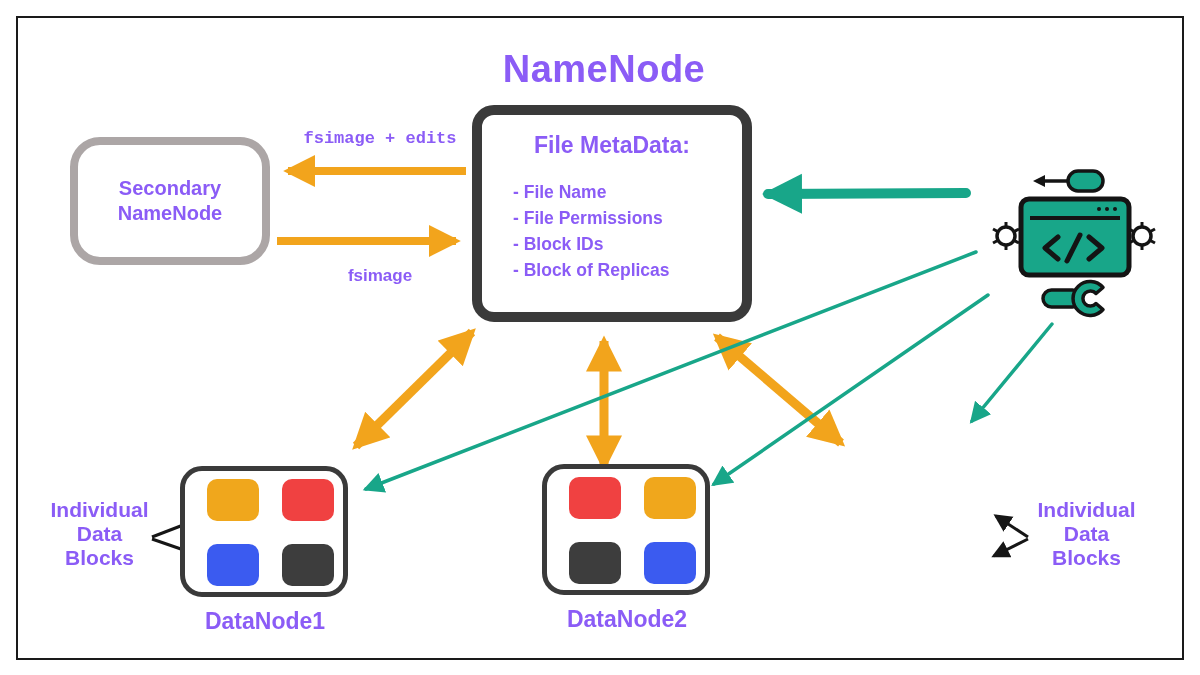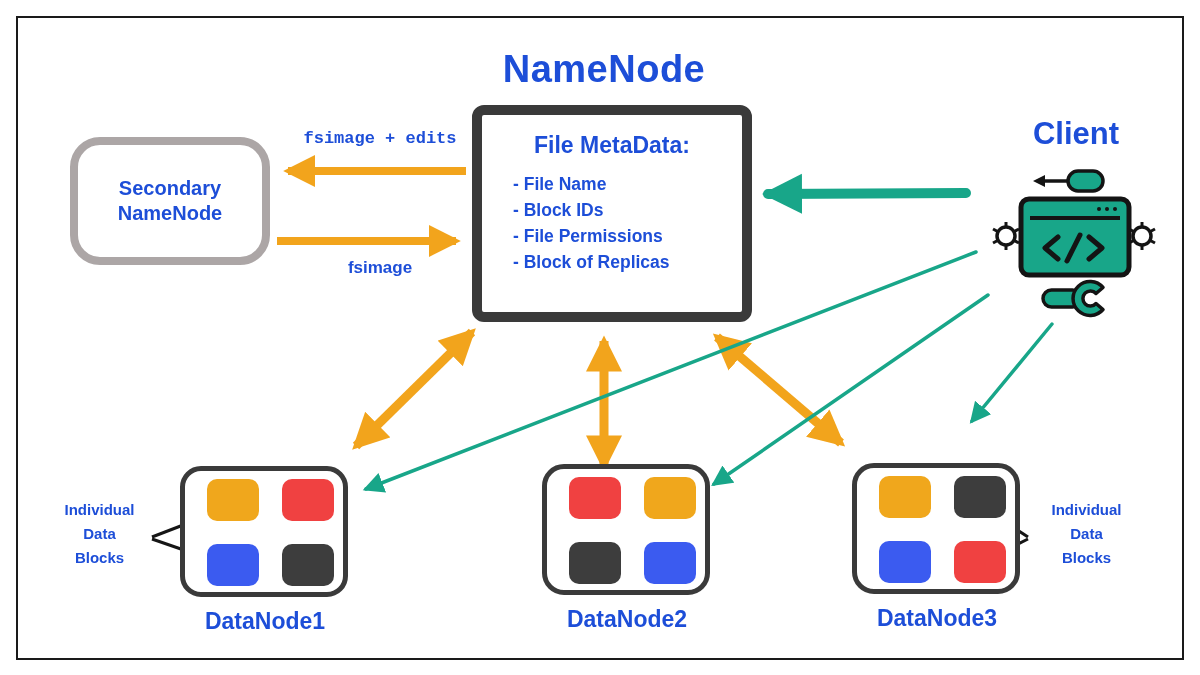--- a/index.html
+++ b/index.html
@@ -2,21 +2,21 @@
 <html><head>
 <meta charset="utf-8">
 <style>
   html, body { margin: 0; padding: 0; background: #ffffff; }
   .stage {
     position: relative;
     width: 1200px;
     height: 675px;
     background: #ffffff;
     font-family: "Liberation Sans", sans-serif;
-    color: #1d4ed8;
+    color: #8b5cf6;
     overflow: hidden;
   }
   .frame {
     position: absolute;
     left: 16px; top: 16px; right: 16px; bottom: 15px;
     border: 2px solid #1a1a1a;
   }
   .arrows-svg { position: absolute; left: 0; top: 0; }
 
   .page-title {
@@ -26,31 +26,31 @@
     font-size: 38px;
     font-weight: bold;
     letter-spacing: 0.5px;
   }
   .namenode-box {
     position: absolute;
     left: 472px; top: 105px;
     width: 280px; height: 217px;
     box-sizing: border-box;
     border: 10px solid #3a3a3a;
-    border-radius: 12px;
+    border-radius: 22px;
     background: #ffffff;
   }
   .namenode-heading {
     margin-top: 17px;
     text-align: center;
     font-size: 23px;
     font-weight: bold;
   }
   .metadata-list {
-    margin: 12px 0 0 0;
+    margin: 20px 0 0 0;
     padding: 0 0 0 31px;
     list-style: none;
   }
   .metadata-list li {
     font-size: 17.5px;
     font-weight: bold;
     line-height: 26px;
     white-space: nowrap;
   }
   .secondary-box {
@@ -70,40 +70,40 @@
     line-height: 25px;
     text-align: left;
   }
   .flow-label {
     position: absolute;
     font-size: 17px;
     font-weight: bold;
     text-align: center;
   }
   .flow-label.top { left: 290px; top: 129px; width: 180px; font-family: Liberation Mono, monospace; }
-  .flow-label.bottom { left: 300px; top: 258px; width: 160px; }
+  .flow-label.bottom { left: 300px; top: 266px; width: 160px; }
 
   .client-label {
     position: absolute;
     left: 1001px; top: 116px; width: 150px;
     text-align: center;
     font-size: 31px;
     font-weight: bold;
   }
   .client-icon-svg { position: absolute; left: 985px; top: 160px; }
 
   .datanode {
     position: absolute;
     width: 168px; height: 131px;
     box-sizing: border-box;
     border: 5px solid #3a3a3a;
     border-radius: 22px;
     background: #ffffff;
   }
-  .datanode.dn1 { left: 180px; top: 466px; border-radius: 21px; }
+  .datanode.dn1 { left: 180px; top: 466px; }
   .datanode.dn2 { left: 522px; top: 464px; margin-left: 20px; }
   .datanode.dn3 { left: 852px; top: 463px; }
   .blocks {
     position: absolute;
     left: 22px; top: 8px;
     display: grid;
     grid-template-columns: 52px 52px;
     grid-template-rows: 42px 42px;
     column-gap: 23px;
     row-gap: 23px;
@@ -113,21 +113,21 @@
     position: absolute;
     top: 137px; left: -25px;
     width: 210px;
     text-align: center;
     font-size: 23px;
     font-weight: bold;
   }
   .side-label {
     position: absolute;
     width: 125px;
-    font-size: 15px;
+    font-size: 21px;
     font-weight: bold;
     line-height: 24px;
     text-align: center;
   }
   .side-label.left { left: 37px; top: 498px; }
   .side-label.right { left: 1024px; top: 498px; }
 </style>
 </head>
 <body>
 
@@ -172,35 +172,34 @@
     <line x1="1028" y1="537" x2="996" y2="516" stroke-width="3" marker-end="url(#ah-black-e)" stroke="#161616"></line>
     <line x1="1028" y1="539" x2="994" y2="556" stroke-width="3" marker-end="url(#ah-black-e)" stroke="#161616"></line>
   </svg>
 
   <div class="page-title">NameNode</div>
 
   <div class="namenode-box">
     <div class="namenode-heading">File MetaData:</div>
     <ul class="metadata-list">
         <li>- File Name</li>
+        <li>- File Permissions</li>
         <li>- Block IDs</li>
-        <li>- File Permissions</li>
         <li>- Block of Replicas</li>
       </ul>
   </div>
 
   <div class="secondary-box">
     <span>Secondary</span>
     <span>NameNode</span>
   </div>
 
   <div class="flow-label top">fsimage + edits</div>
   <div class="flow-label bottom">fsimage</div>
 
-  <div class="client-label">Client</div>
   <svg class="client-icon-svg" width="180" height="170" viewBox="0 0 180 170">
 
     <g stroke="#141414" fill="#ffffff">
       <g stroke-width="3">
         <line x1="21" y1="62" x2="21" y2="90"></line>
         <line x1="8" y1="69" x2="34" y2="83"></line>
         <line x1="8" y1="83" x2="34" y2="69"></line>
         <circle cx="21" cy="76" r="9" stroke-width="3.5"></circle>
       </g>
       <g stroke-width="3">
@@ -249,29 +248,20 @@
   </div>
   <div class="datanode dn2">
     <div class="blocks">
         <div class="block" style="background: rgb(240, 65, 65);"></div>
         <div class="block" style="background: rgb(240, 167, 28);"></div>
         <div class="block" style="background: rgb(61, 61, 61);"></div>
         <div class="block" style="background: rgb(59, 91, 240);"></div>
       </div>
     <div class="dn-name">DataNode2</div>
   </div>
-  <div class="datanode dn3">
-    <div class="blocks">
-        <div class="block" style="background: rgb(240, 167, 28);"></div>
-        <div class="block" style="background: rgb(61, 61, 61);"></div>
-        <div class="block" style="background: rgb(59, 91, 240);"></div>
-        <div class="block" style="background: rgb(240, 65, 65);"></div>
-      </div>
-    <div class="dn-name">DataNode3</div>
-  </div>
 
   <div class="side-label left">
     <div>Individual</div>
     <div>Data</div>
     <div>Blocks</div>
   </div>
   <div class="side-label right">
     <div>Individual</div>
     <div>Data</div>
     <div>Blocks</div>

